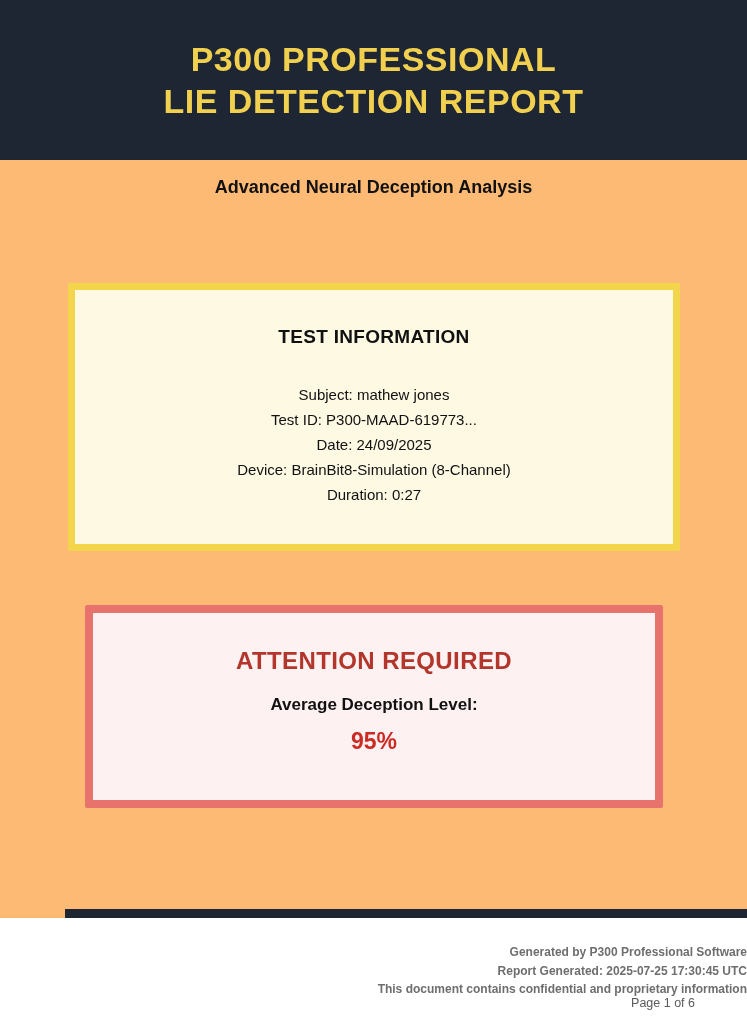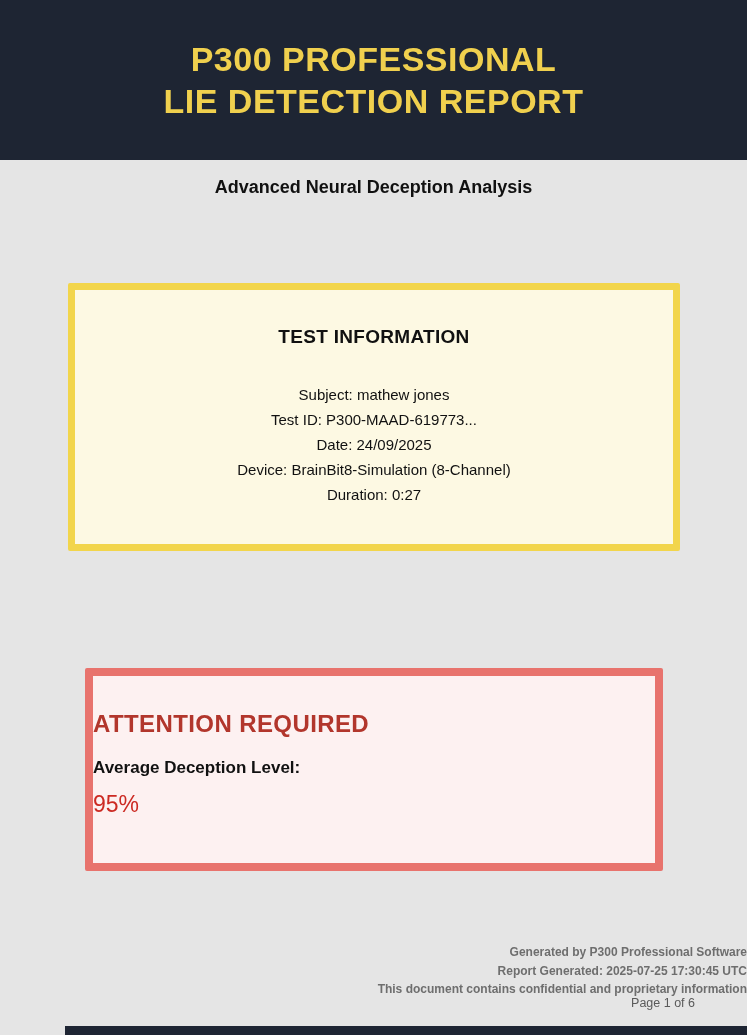--- a/index.html
+++ b/index.html
@@ -19,22 +19,22 @@
   html, body { width: 747px; height: 1035px; }
   body {
     font-family: "Liberation Sans", sans-serif;
     background: #ffffff;
     position: relative;
     overflow: hidden;
   }
   .page {
     position: relative;
     width: 747px;
-    height: 1035px;
-    background: #e5e5e5;
+    height: 918px;
+    background: #fdba74;
   }
   .header {
     position: absolute;
     top: 0; left: 0;
     width: 747px; height: 160px;
     background: var(--navy);
     display: flex;
     flex-direction: column;
     align-items: center;
     justify-content: center;
@@ -75,43 +75,44 @@
   .info-box .fields {
     margin-top: 34px;
   }
   .info-box .field-line {
     font-size: 15px;
     line-height: 25px;
     color: var(--text-black);
   }
   .alert-box {
     position: absolute;
-    left: 85px; top: 668px;
+    left: 85px; top: 605px;
     width: 578px; height: 203px;
     background: var(--alert-bg);
     border: 8px solid var(--alert-border);
     border-radius: 2px;
+    text-align: center;
   }
   .alert-box .alert-title {
     margin-top: 34px;
     font-size: 24px;
     font-weight: 700;
     color: var(--alert-title);
     letter-spacing: 0.4px;
   }
   .alert-box .alert-label {
     margin-top: 20px;
     font-size: 17px;
     font-weight: 700;
     color: var(--text-black);
   }
   .alert-box .alert-value {
     margin-top: 13px;
     font-size: 23px;
-    font-weight: 400;
+    font-weight: 700;
     color: var(--alert-value);
   }
   .doc-footer {
     position: absolute;
     top: 943px; left: 0;
     width: 747px;
     text-align: right;
     padding-left: 18px;
   }
   .doc-footer .footer-line {

